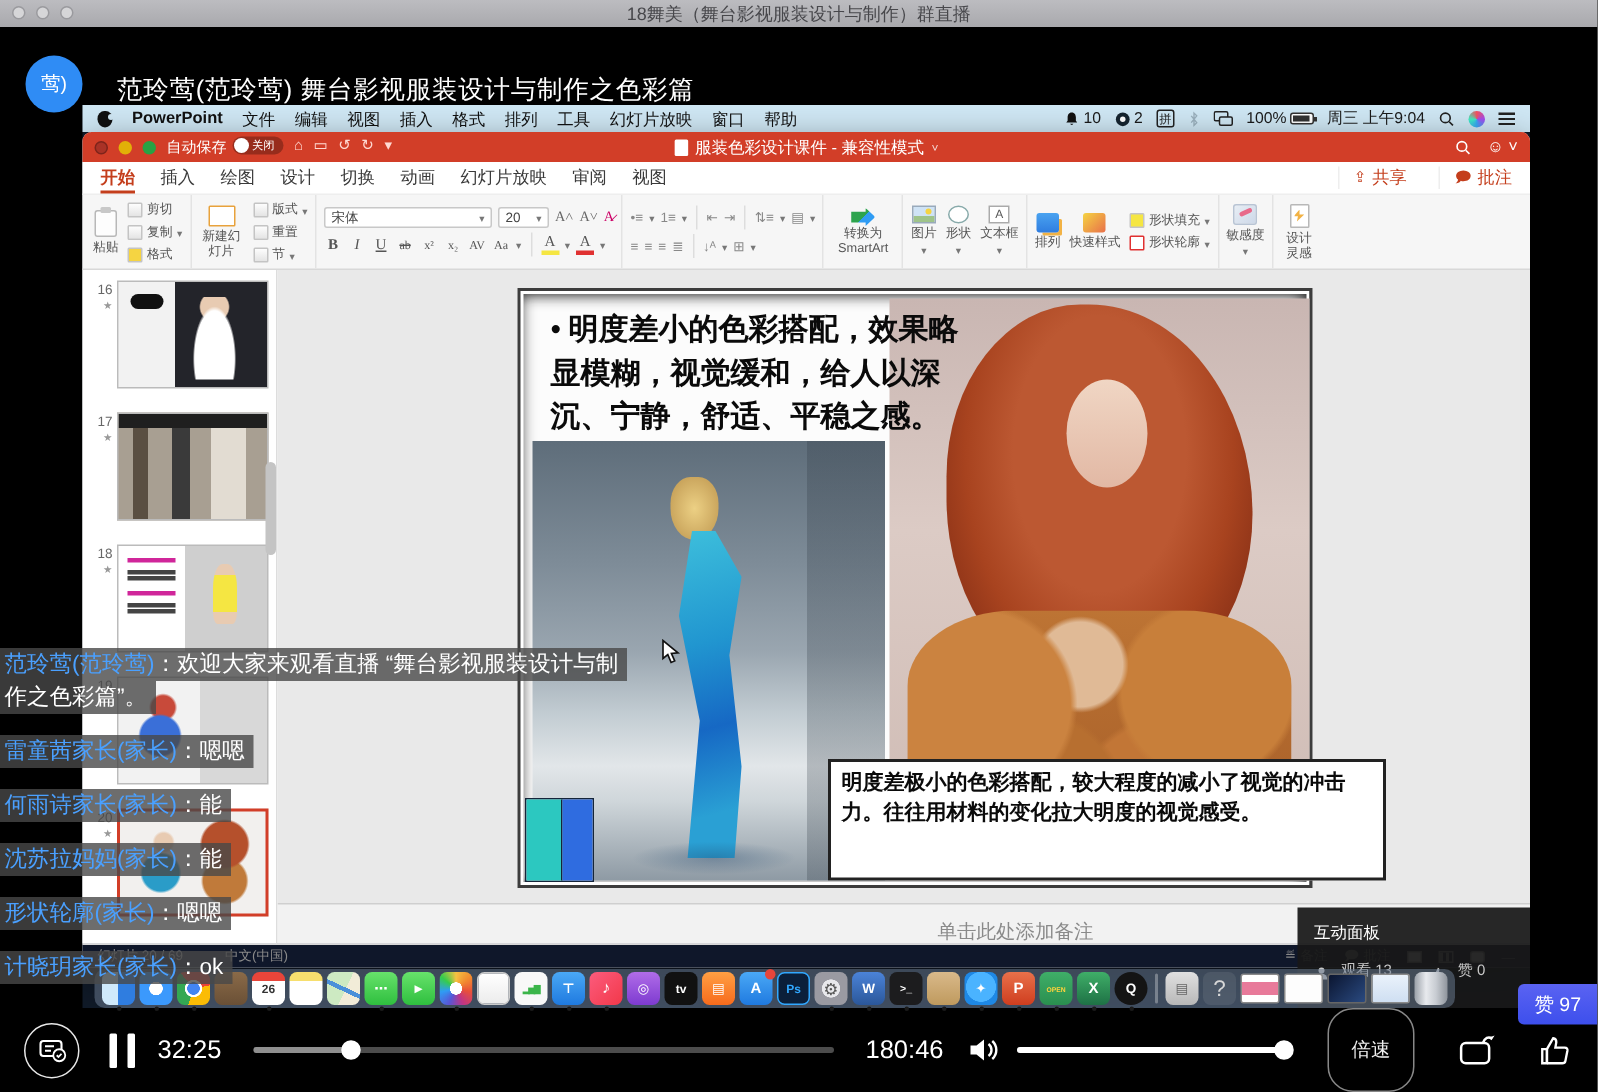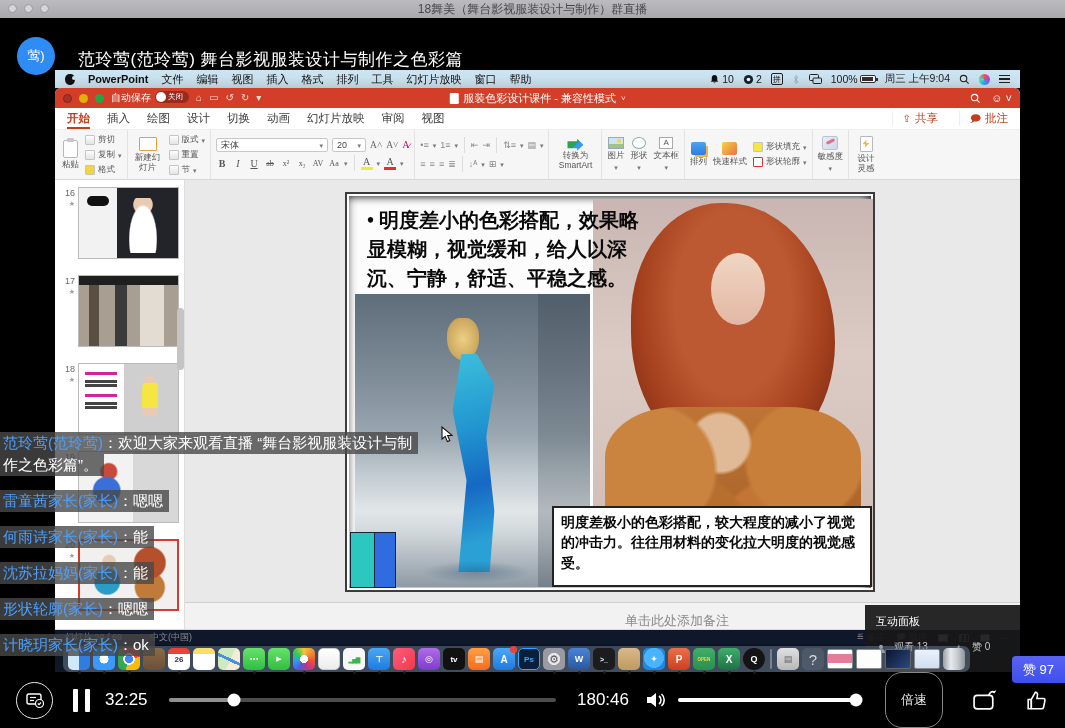--- a/index.html
+++ b/index.html
@@ -117,21 +117,21 @@
   .s-bullet{position:absolute;left:20px;top:12px;width:272px;font-family:"Liberation Serif","DejaVu Serif",serif;font-weight:700;font-size:20px;line-height:1.45;color:#0a0a0a;z-index:3}
   .s-photo-l{position:absolute;left:8px;top:100px;width:235px;height:293px;background:linear-gradient(90deg,transparent 0 78%,rgba(40,50,60,.25) 78%),linear-gradient(180deg,#5e6d7a 0%,#7e8c98 28%,#9aa6b0 48%,#c2ccd2 62%,#e2e6e9 74%,#cfd6da 82%,#8e9aa4 100%);z-index:2;overflow:hidden}
   .l-face{position:absolute;left:99px;top:36px;width:18px;height:22px;border-radius:50%;background:#e8c4a8}
   .l-hair{position:absolute;left:92px;top:24px;width:32px;height:42px;border-radius:50% 50% 60% 60%;background:radial-gradient(#ecd084,#bd954e)}
   .l-dress{position:absolute;left:86px;top:60px;width:58px;height:218px;background:linear-gradient(165deg,#3ec0dc 0%,#2196d0 35%,#1668c4 60%,#2aa0d4 85%);clip-path:polygon(35% 0%,62% 0%,92% 14%,78% 38%,92% 72%,84% 100%,30% 100%,44% 58%,20% 26%)}
   .l-refl{position:absolute;bottom:4px;left:66px;width:110px;height:22px;background:radial-gradient(ellipse,rgba(30,70,110,.35),transparent 70%)}
   .s-photo-r{position:absolute;left:246px;top:5px;width:280px;height:388px;background:linear-gradient(180deg,#c9b6b2,#dccbc5 40%,#cdb9b2);z-index:1;overflow:hidden}
   .r-hair{position:absolute;left:38px;top:4px;width:204px;height:262px;border-radius:45% 55% 48% 52%;background:radial-gradient(ellipse at 50% 38%,#bc5832 0 40%,#a8431f 62%,#8f3418 78%,transparent 82%)}
   .r-face{position:absolute;left:118px;top:54px;width:54px;height:72px;border-radius:50%;background:linear-gradient(#f0d6c4,#e2b8a4)}
   .r-dress{position:absolute;left:12px;top:208px;width:256px;height:180px;border-radius:28% 28% 8% 8%;background:radial-gradient(circle at 18% 35%,#cb8340 0 26%,transparent 28%),radial-gradient(circle at 45% 20%,#e0ba96 0 14%,transparent 16%),radial-gradient(circle at 78% 30%,#c87f3a 0 24%,transparent 26%),radial-gradient(circle at 30% 75%,#b76f30 0 30%,transparent 32%),radial-gradient(circle at 70% 78%,#c27636 0 30%,transparent 32%),linear-gradient(180deg,#bd7434,#a25a26)}
-  .s-caption{position:absolute;left:205px;top:312px;width:320px;height:81px;background:#fff;border:2px solid #222;font-family:"Liberation Serif","DejaVu Serif",serif;font-weight:700;font-size:14px;line-height:1.45;color:#0a0a0a;padding:5px 7px;z-index:4}
+  .s-caption{position:absolute;left:205px;top:312px;width:372px;height:81px;background:#fff;border:2px solid #222;font-family:"Liberation Serif","DejaVu Serif",serif;font-weight:700;font-size:14px;line-height:1.45;color:#0a0a0a;padding:5px 7px;z-index:4}
   .s-swatch{position:absolute;left:3px;top:338px;width:46px;height:56px;display:flex;border:1px solid #15253a;background:#fff;z-index:5}
   .s-swatch .c1{flex:1.1;border-right:1px solid #15253a}
   .s-swatch .c2{flex:1}
   .s-cursor{position:absolute;left:94px;top:232px;z-index:6}
   .notes-strip{position:absolute;left:0;right:0;top:422px;bottom:0;background:#f2f2f2;border-top:1px solid #cfcfcf}
   .notes-ph{position:absolute;left:440px;top:9px;font-size:13px;color:#8a8a8a}
 
   
   .pp-status{height:16px;background:#0f172a;border-top:1px solid #d8d8d8;display:flex;align-items:center;padding:0 10px;font-size:9px;color:#8a8a8a;gap:28px;flex:0 0 auto}
   .pps-right{margin-left:auto;display:flex;align-items:center;gap:11px;color:#777}

